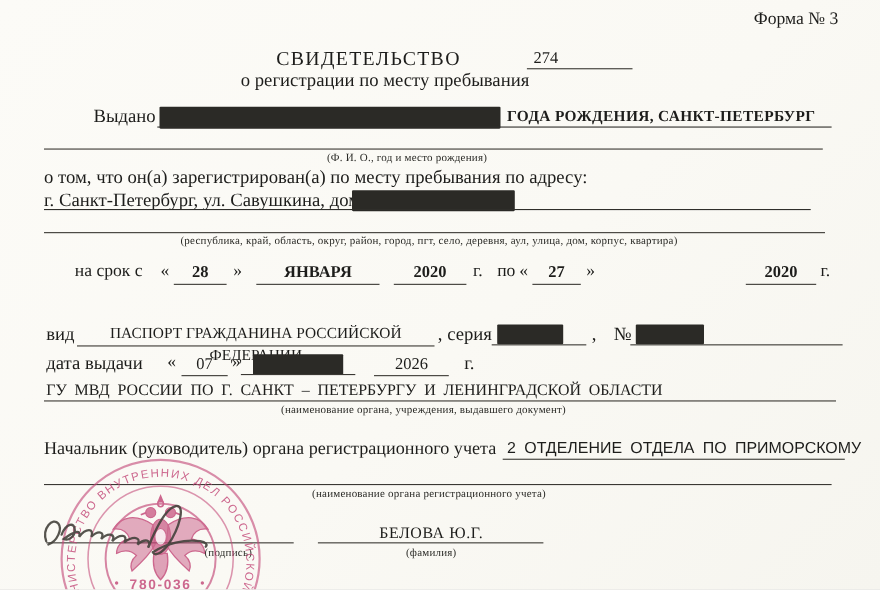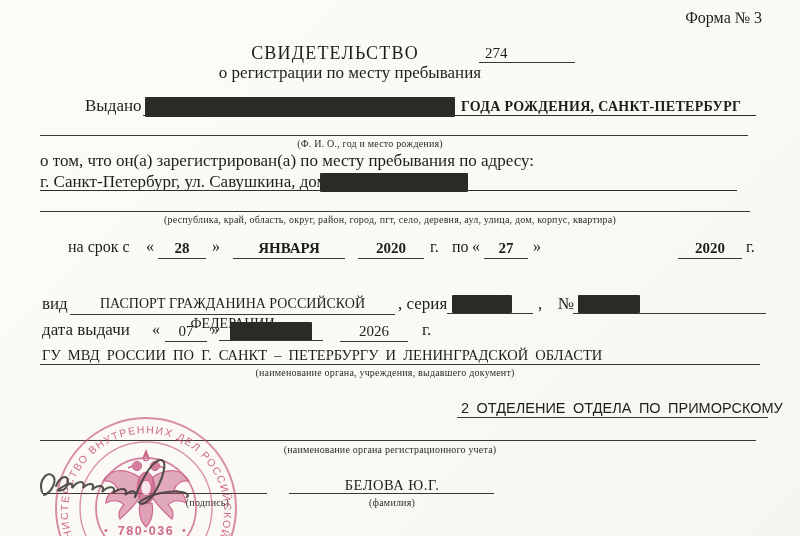--- a/index.html
+++ b/index.html
@@ -88,20 +88,21 @@
   <div class="abs t16" style="top:321px;left:211px;">»</div>
   <div class="redact" style="top:322px;left:230px;width:82px;height:19px;"></div>
   <div class="abs line" style="top:340px;left:219px;width:104px;"></div>
   <div class="blank norm" style="top:321px;left:340px;width:68px;">2026</div>
   <div class="abs t17" style="top:320px;left:422px;">г.</div>
 
   <div class="abs wsp" style="top:347px;left:42px;font-size:14.5px;">ГУ МВД РОССИИ ПО Г. САНКТ – ПЕТЕРБУРГУ И ЛЕНИНГРАДСКОЙ ОБЛАСТИ</div>
   <div class="abs line" style="top:364px;left:40px;width:720px;"></div>
   <div class="abs cap" style="top:367px;left:85px;width:600px;">(наименование органа, учреждения, выдавшего документ)</div>
 
+  <div class="abs" style="top:398px;left:40px;font-size:16.5px;">Начальник (руководитель) органа регистрационного учета</div>
   <div class="abs sans wsp" style="top:400px;left:461px;font-size:14.5px;">2 ОТДЕЛЕНИЕ ОТДЕЛА ПО ПРИМОРСКОМУ</div>
   <div class="abs line" style="top:417px;left:457px;width:311px;"></div>
   <div class="abs line" style="top:440px;left:40px;width:716px;"></div>
   <div class="abs cap" style="top:444px;left:90px;width:600px;">(наименование органа регистрационного учета)</div>
 
   <div class="abs line" style="top:493px;left:42px;width:225px;"></div>
   <div class="abs cap" style="top:497px;left:160px;width:95px;">(подпись)</div>
   <div class="abs center" style="top:477px;left:290px;width:204px;font-size:14.5px;letter-spacing:.5px;text-align:center;">БЕЛОВА Ю.Г.</div>
   <div class="abs line" style="top:493px;left:289px;width:205px;"></div>
   <div class="abs cap" style="top:497px;left:340px;width:104px;">(фамилия)</div>

